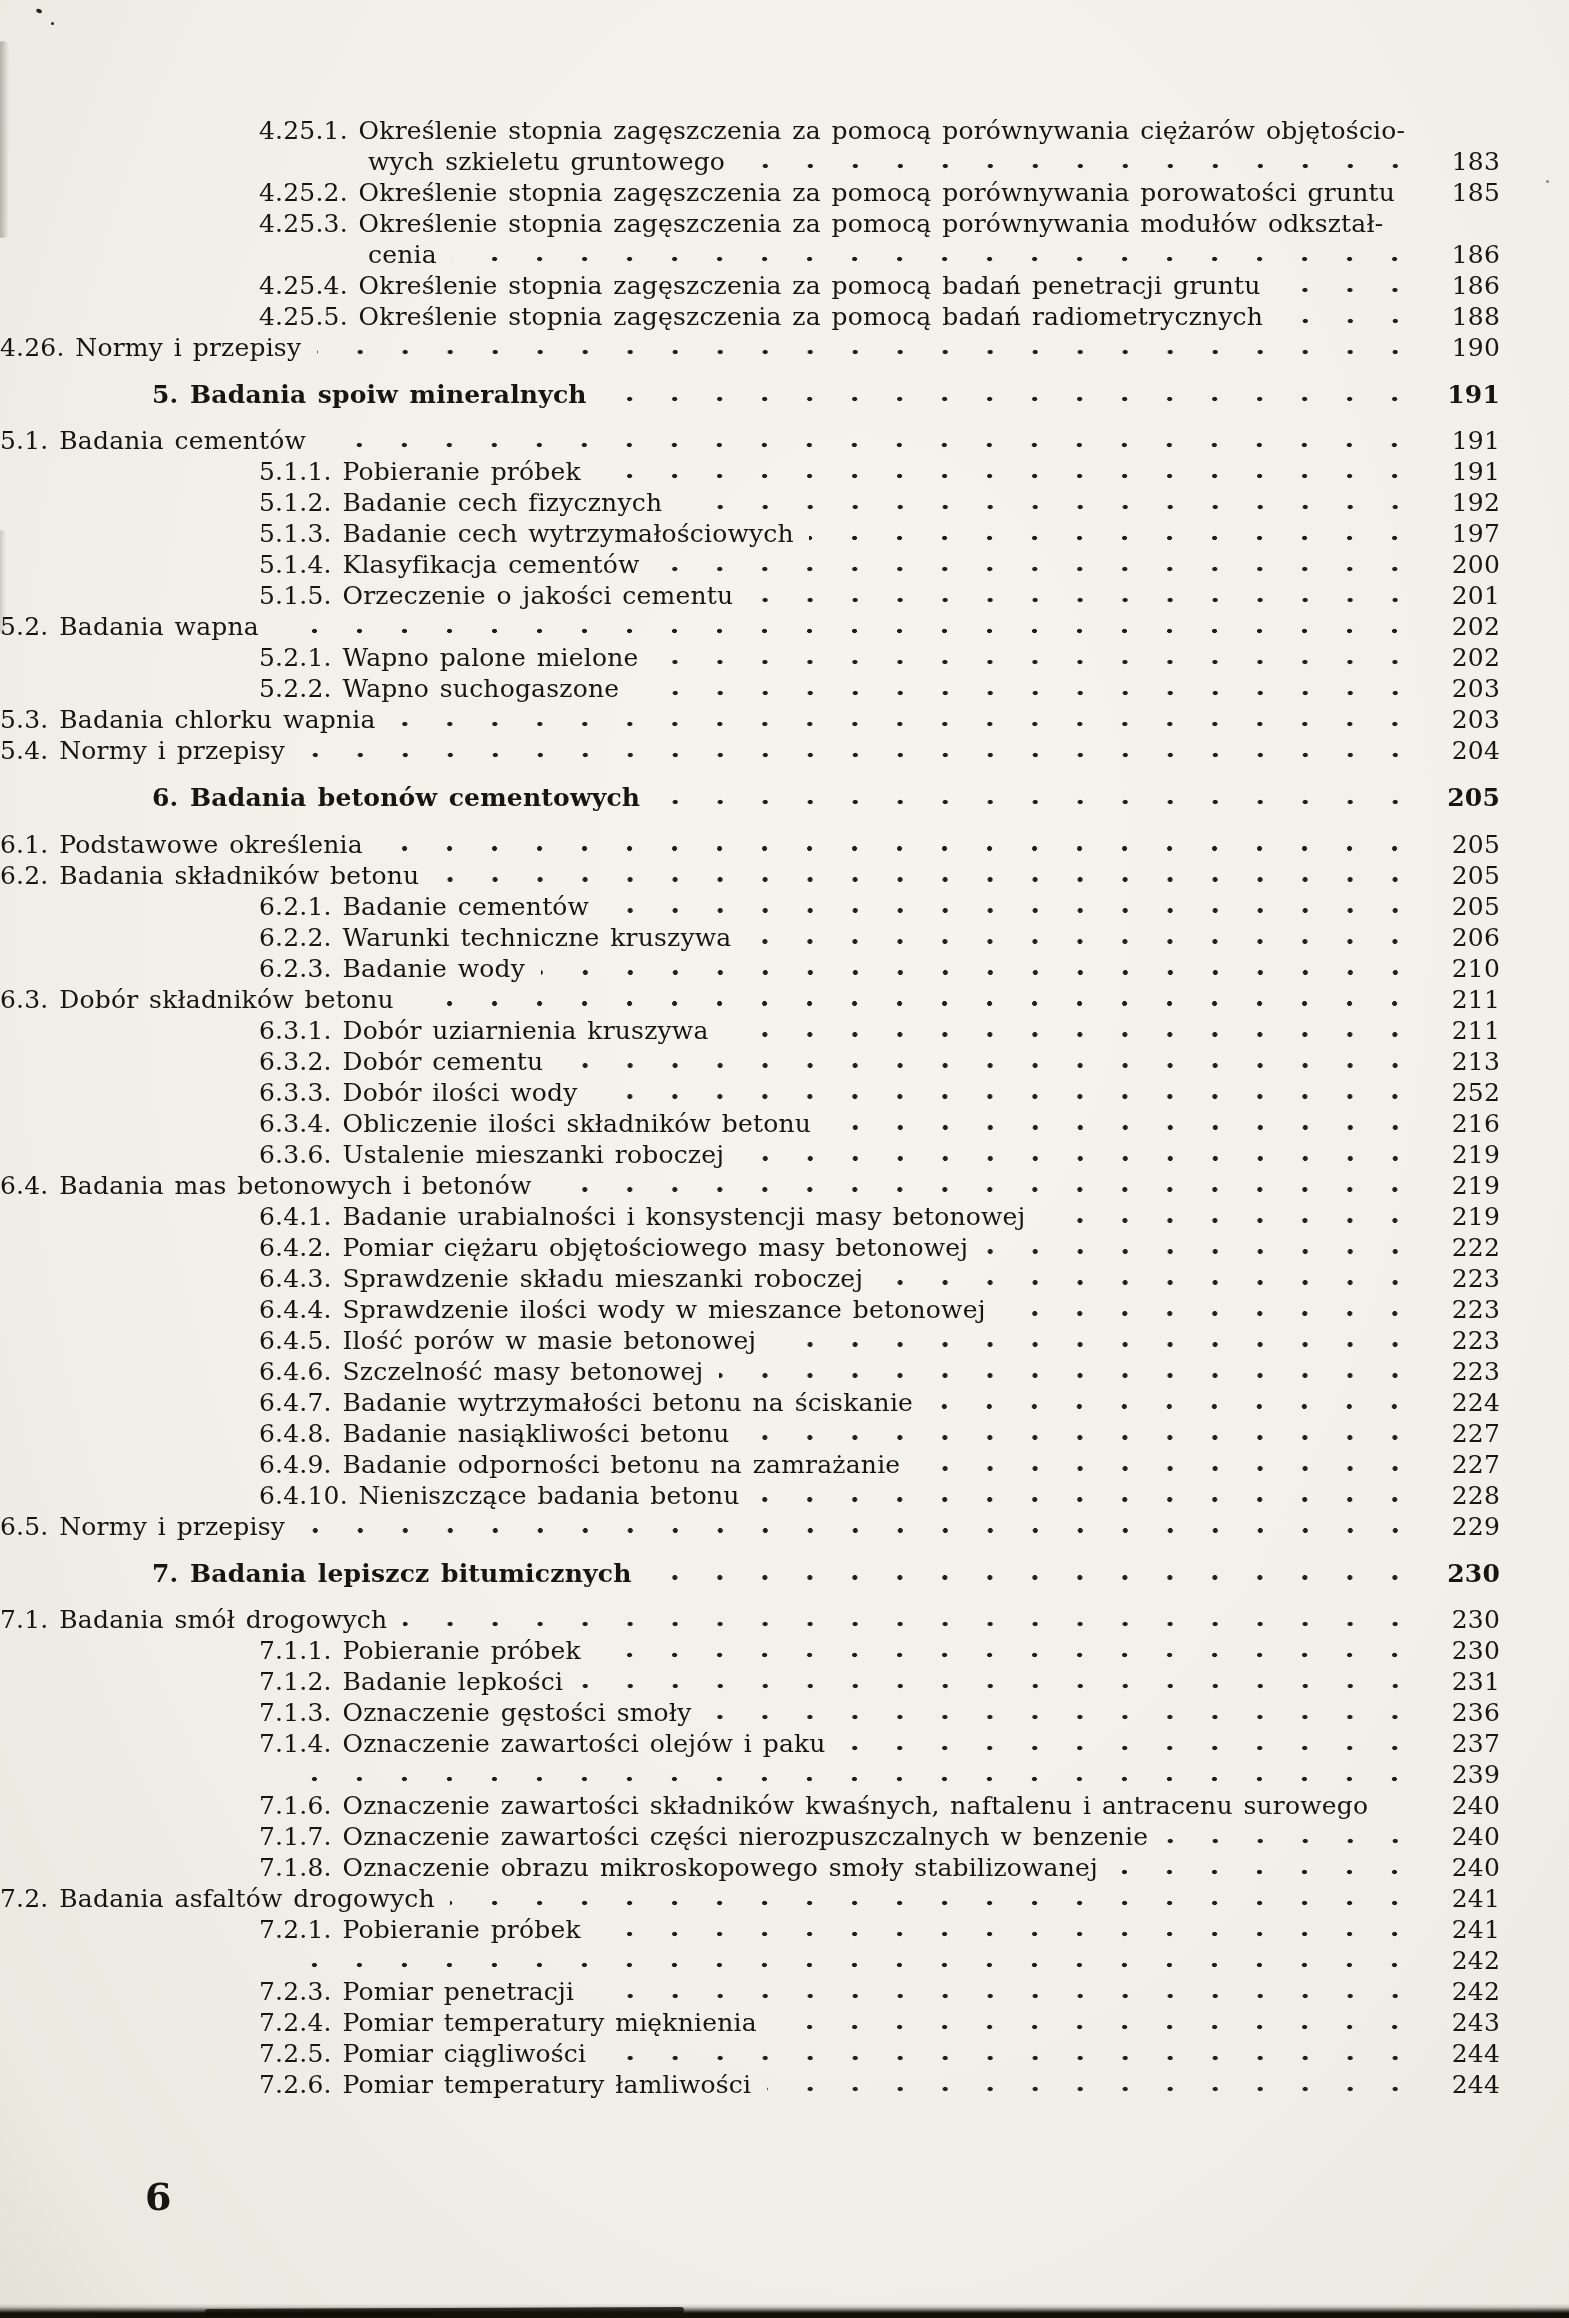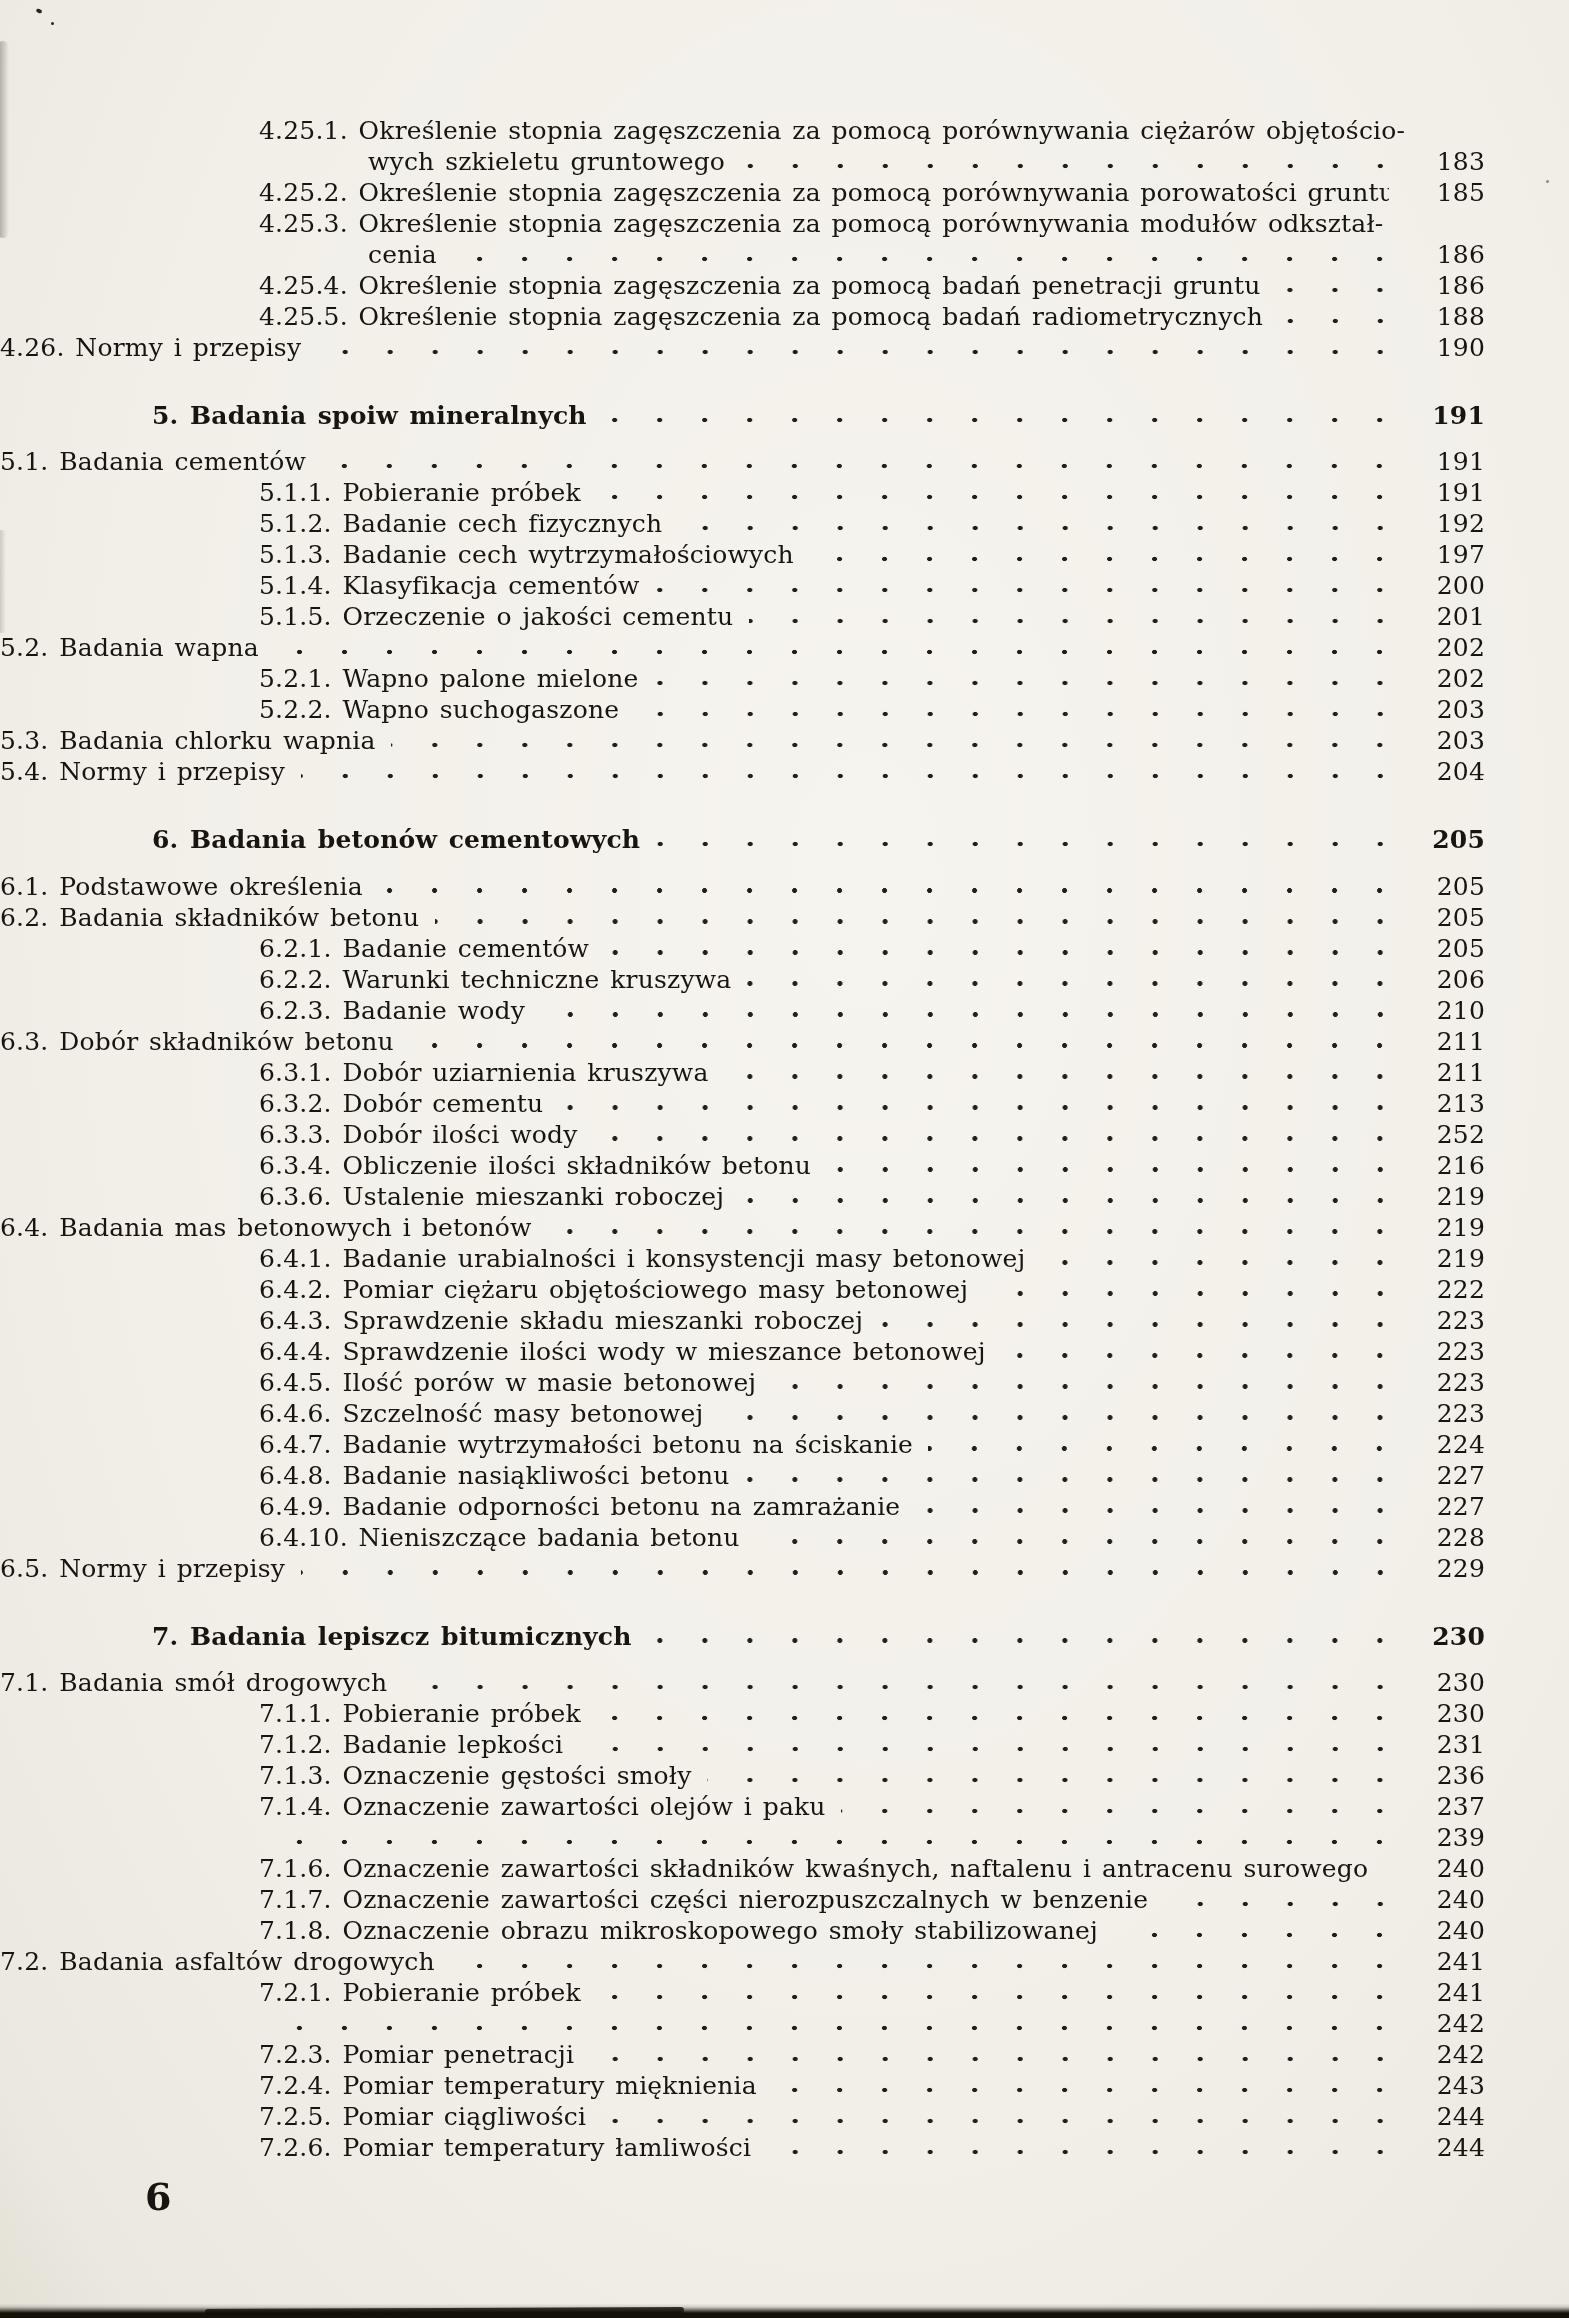--- a/index.html
+++ b/index.html
@@ -14,36 +14,36 @@
     overflow: hidden;
     color: #18140f;
     background-color: #f2f0e9;
     background-image: radial-gradient(ellipse at 55% 38%, #f6f4ee 0%, #f1efe8 62%, #eae8df 92%, #e3e1d6 100%);
     font-family: "DejaVu Serif", "Liberation Serif", serif;
   }
   .toc {
     position: absolute;
     top: 115px;
     left: 0;
-    right: 85px;
+    right: 70px;
   }
   .row {
     display: flex;
     align-items: baseline;
     font-size: 25px;
     line-height: 31px;
     white-space: nowrap;
     word-spacing: 2.6px;
     letter-spacing: 0.2px;
   }
   .lvl0 { margin-left: 152px; font-weight: bold; }
   .lvl1 { }
   .lvl2 { margin-left: 259px; }
   .lvl3 { margin-left: 368px; }
-  .chapter { margin-top: 37px; margin-bottom: 15.4px; }
+  .chapter { margin-top: 16px; margin-bottom: 15.4px; }
   .label { flex: 0 1 auto; overflow: hidden; }
   .leader {
     flex: 1 1 0;
     min-width: 0;
     height: 8.5px;
     margin: 0 19px 0 15.4px;
     background-image: radial-gradient(circle, #221e19 2.1px, rgba(0,0,0,0) 2.7px);
     background-size: 45px 8.5px;
     background-repeat: repeat-x;
     background-position: right 1.7px bottom 0px;

